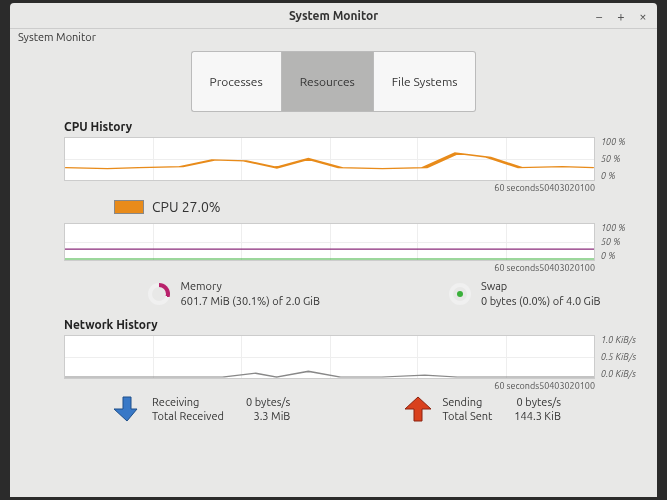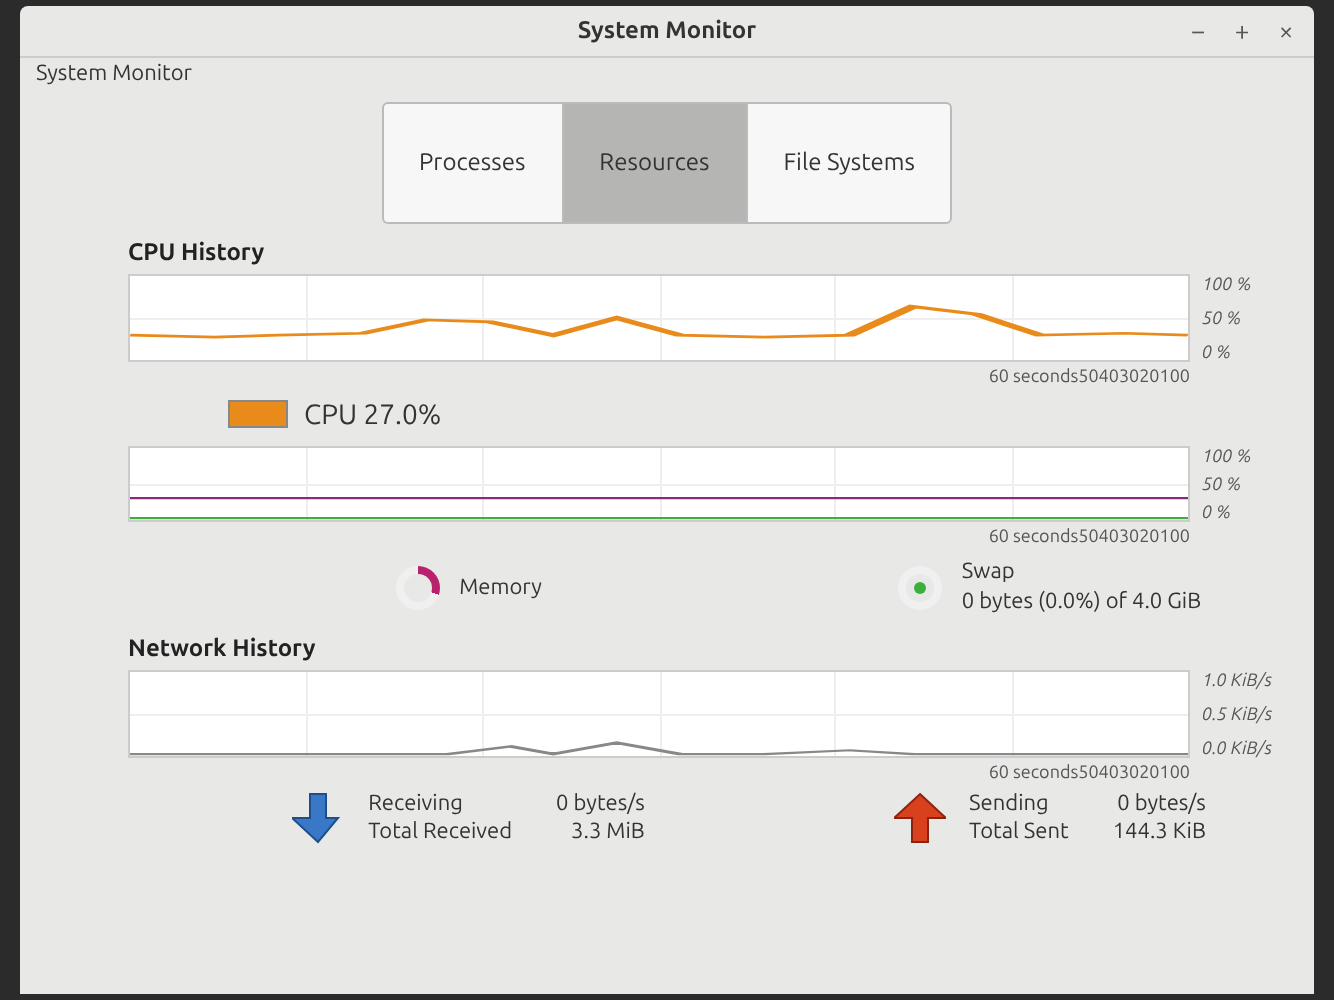--- a/index.html
+++ b/index.html
@@ -34,21 +34,21 @@
 .mem-item { display: flex; align-items: center; gap: 10px; flex: 1; padding-left: 50px; justify-content: center; }
 .pie { width: 22px; height: 22px; border-radius: 50%; position: relative; }
 .pie.mem { background: conic-gradient(#b8216b 0 108deg, #f0f0f0 108deg 360deg); }
 .pie.swap { background: #f0f0f0; }
 .pie.swap::after { content: ''; position: absolute; width: 6px; height: 6px; border-radius: 50%; background: #3bb03b; top: 8px; left: 8px; }
 .pie::before { content:''; position: absolute; inset: 4px; background: #e8e8e7; border-radius: 50%; }
 .mem-text { line-height: 1.4; }
 .mem-text .label { font-size: 11px; }
 .mem-text .val { font-size: 11px; color: #333; }
 .net-legend { display: flex; margin-top: 4px; font-size: 11px; color: #333; }
-.net-col { flex: 1; display: flex; align-items: center; gap: 12px; padding-left: 50px; justify-content: center; }
+.net-col { flex: 1; display: flex; align-items: center; gap: 12px; padding-left: 50px; }
 .arrow { width: 26px; height: 28px; }
 .net-grid { display: grid; grid-template-columns: auto auto; column-gap: 22px; row-gap: 2px; font-size: 11px; }
 .net-grid .v { text-align: right; }
 svg.line { position: absolute; inset: 0; width: 100%; height: 100%; }
 </style>
 </head>
 <body>
 
 <div class="window">
   <div class="titlebar">
@@ -132,20 +132,21 @@
           <span>30</span>
           <span>20</span>
           <span>10</span>
           <span>0</span>
       </div>
       <div class="mem-legend">
         <div class="mem-item">
           <div class="pie mem"></div>
           <div class="mem-text">
             <div class="label">Memory</div>
+            <div class="val">601.7 MiB (30.1%) of 2.0 GiB</div>
           </div>
         </div>
         <div class="mem-item">
           <div class="pie swap"></div>
           <div class="mem-text">
             <div class="label">Swap</div>
             <div class="val">0 bytes (0.0%) of 4.0 GiB</div>
           </div>
         </div>
       </div>

